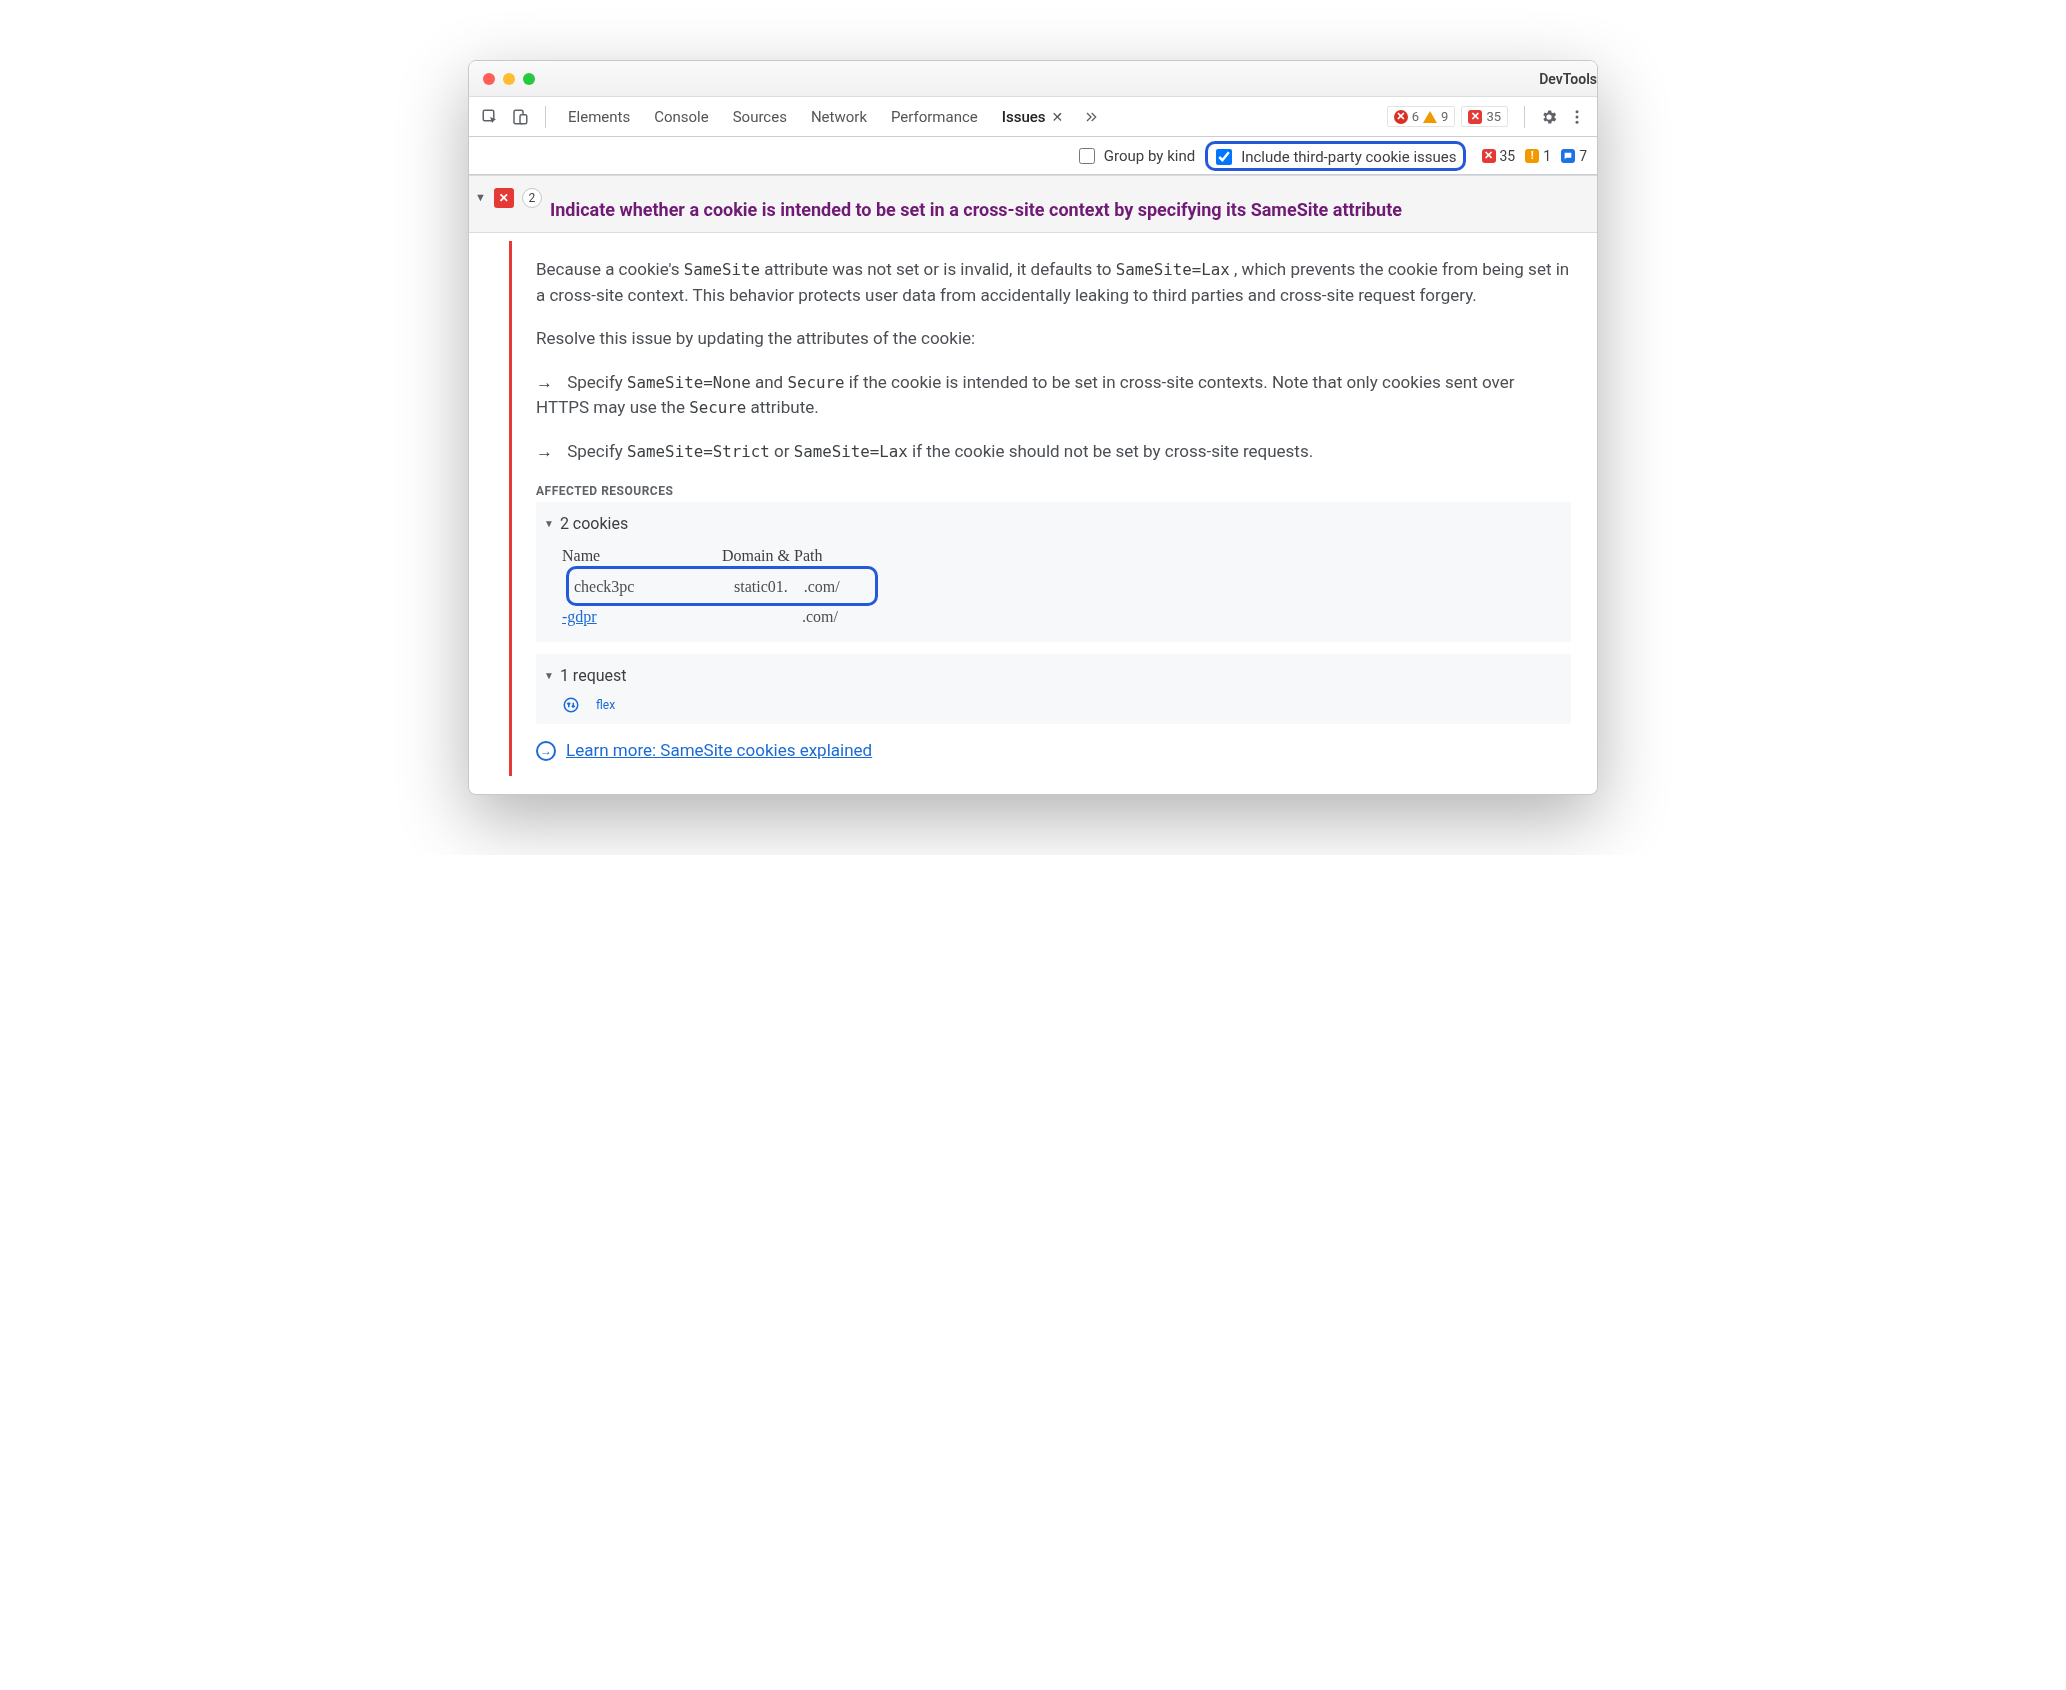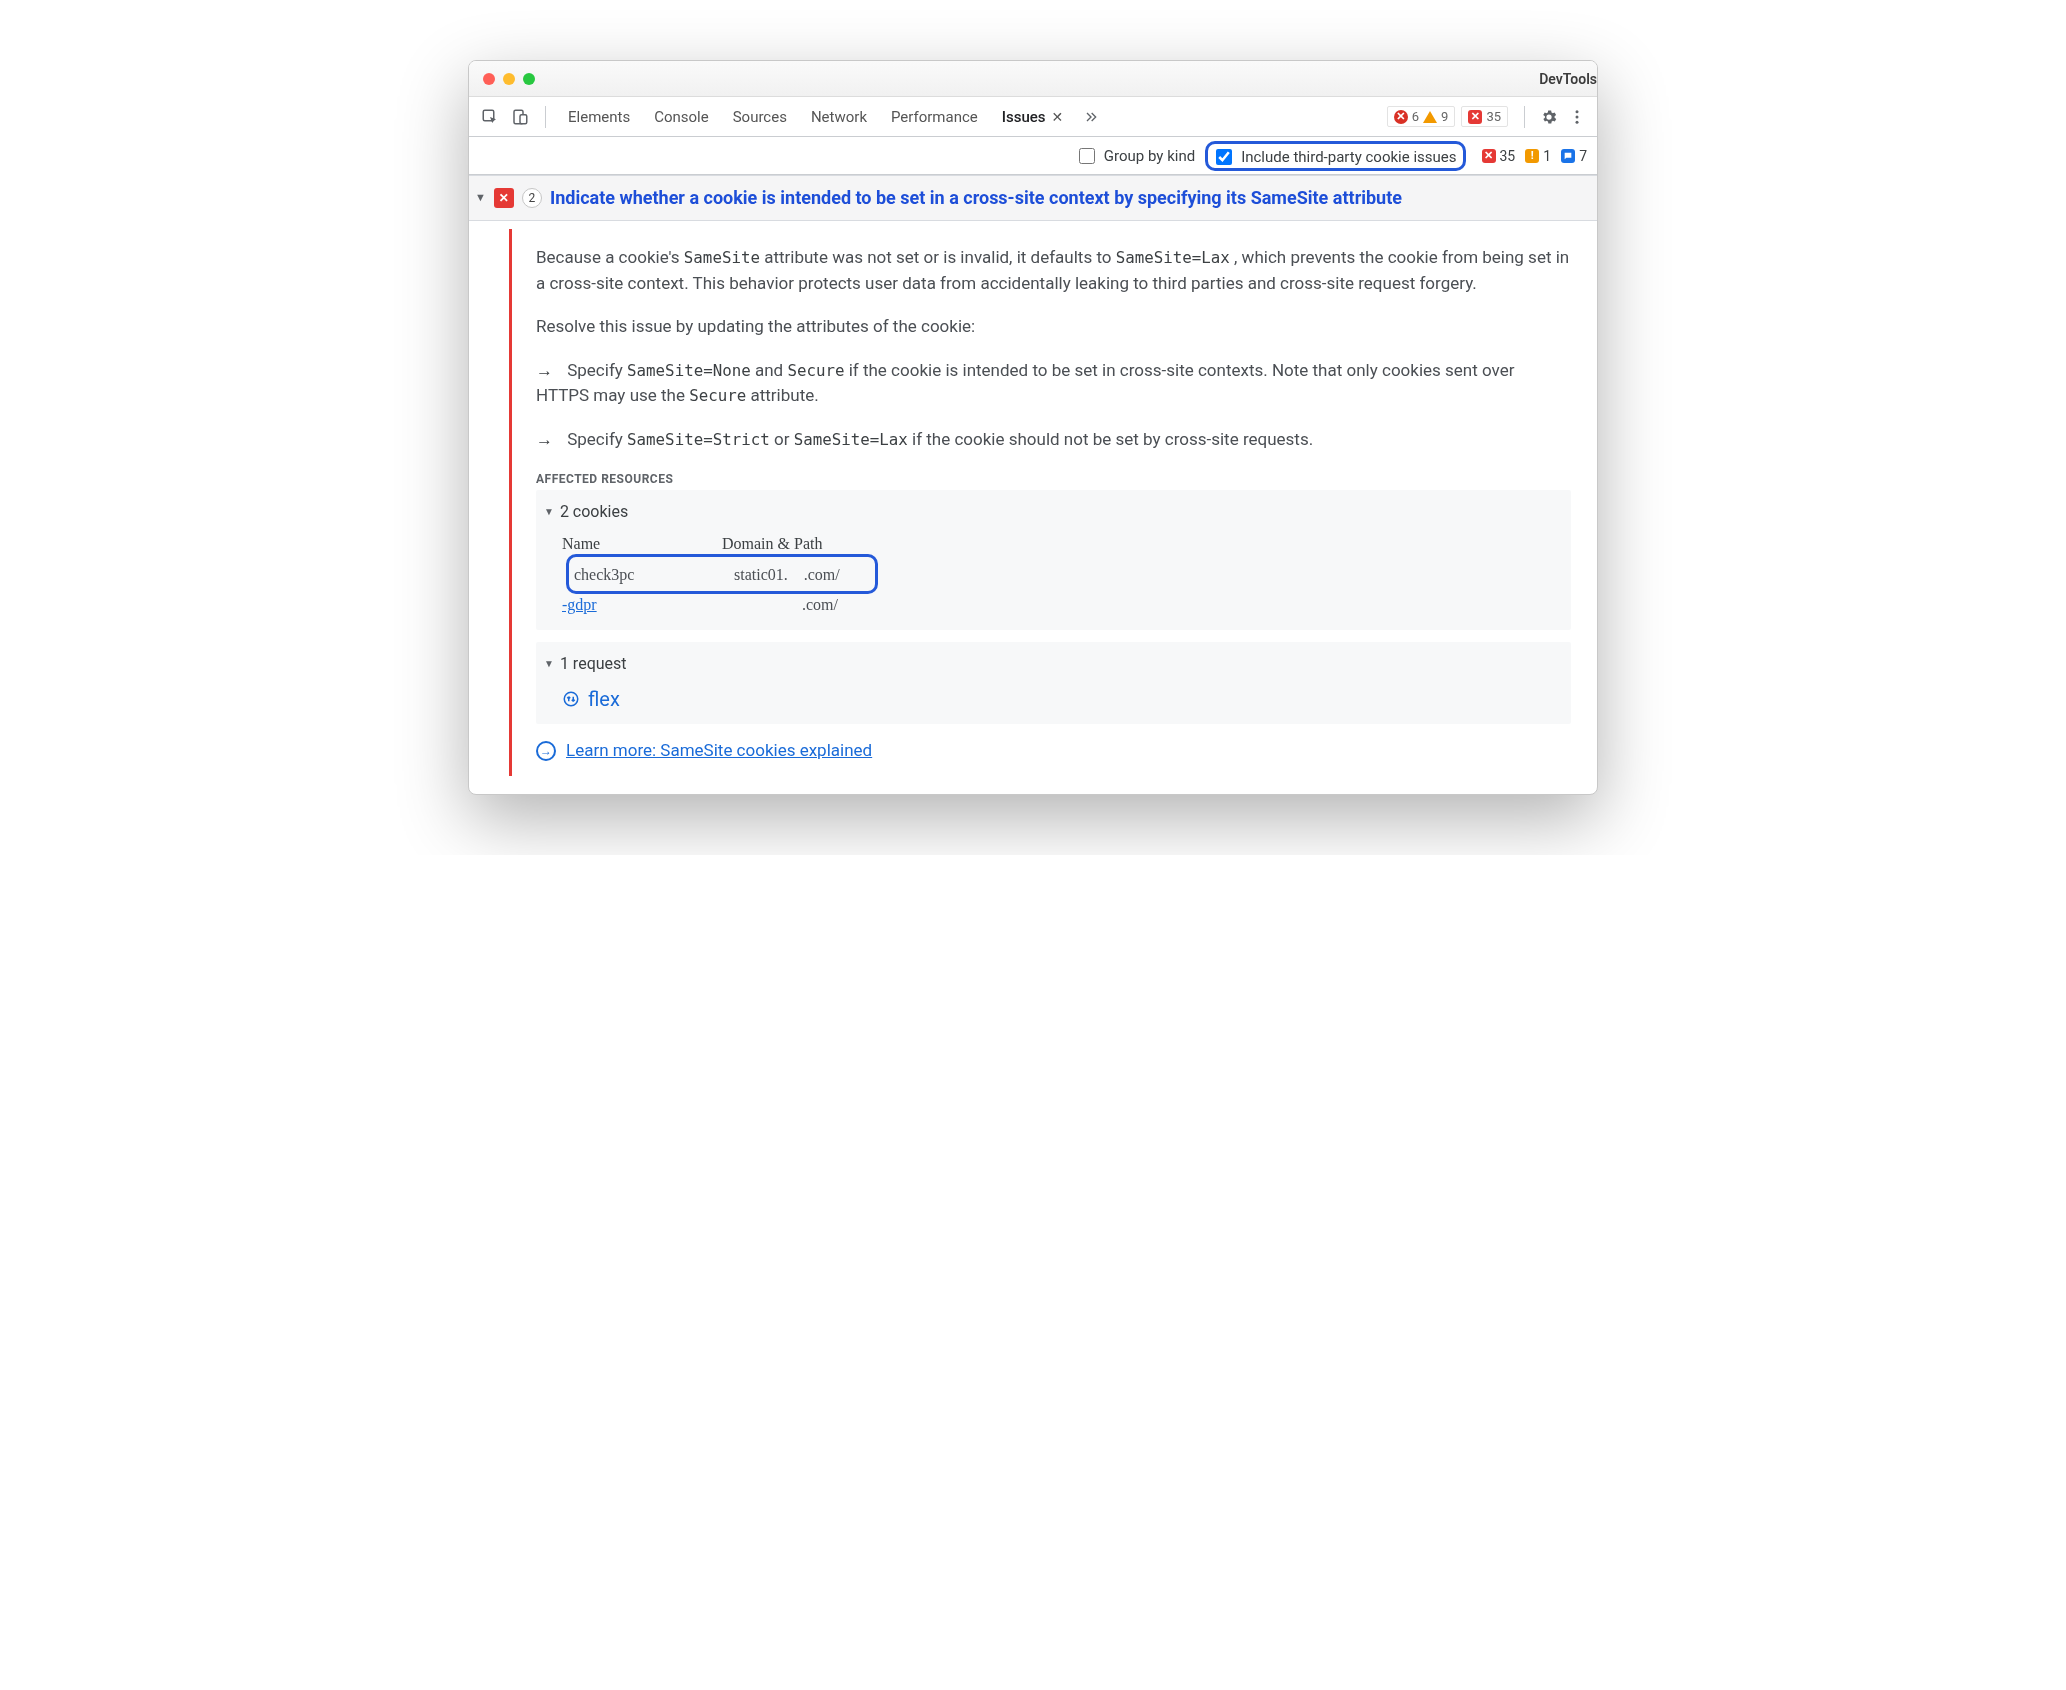--- a/index.html
+++ b/index.html
@@ -130,21 +130,21 @@
   }
   .badge-sq {
     width:20px;height:20px;border-radius:3px;background:var(--chip-red);
     display:flex;align-items:center;justify-content:center;color:#fff;font-weight:700;font-size:12px;
     margin-top:2px;
   }
   .count-pill {
     min-width:20px;height:20px;border-radius:10px;background:#fff;border:1px solid #c6c6c6;
     display:flex;align-items:center;justify-content:center;font-size:12px;color:#444;margin-top:2px;
   }
-  .issue-title { font-weight:700; font-size:18px; color:#1d4ed8; line-height:1.35; }
+  .issue-title { font-weight:700; font-size:18px; color:#701a75; line-height:1.35;margin-top:12px; }
 
   .issue-body {
     border-left:3px solid #e53935;
     margin:8px 0 18px 40px;
     padding: 16px 26px 12px 24px;
     font-size:17px; color:#4b4f54; line-height:1.5;
   }
   .issue-body p { margin: 0 0 18px 0; }
   code.inline {
     font-family: ui-monospace, Menlo, Consolas, monospace;
@@ -182,22 +182,22 @@
     margin-left:12px;
   }
   .trow.hl::after {
     content:""; position:absolute; left:-8px; top:-6px;
     width:306px; height:34px;
     border:3px solid #2459d9; border-radius:10px;
     pointer-events:none;
   }
   .lnk { color:var(--link); text-decoration:underline; cursor:pointer; }
   .req-row {
-    display:flex; align-items:center; gap:8px; padding:4px 0 0 18px;
-    color:var(--link); cursor:pointer; font-size:20px;
+    display:flex; align-items:center; gap:16px; padding:4px 0 0 18px;
+    color:var(--link); cursor:pointer; font-size:12px;
   }
   .learn {
     display:flex; align-items:center; gap:10px; margin-top:14px; font-size:17px;
   }
   .circ-arrow {
     width:20px;height:20px;border:2px solid var(--link);border-radius:50%;
     display:inline-flex;align-items:center;justify-content:center;color:var(--link);
     font-size:12px;
   }
 

